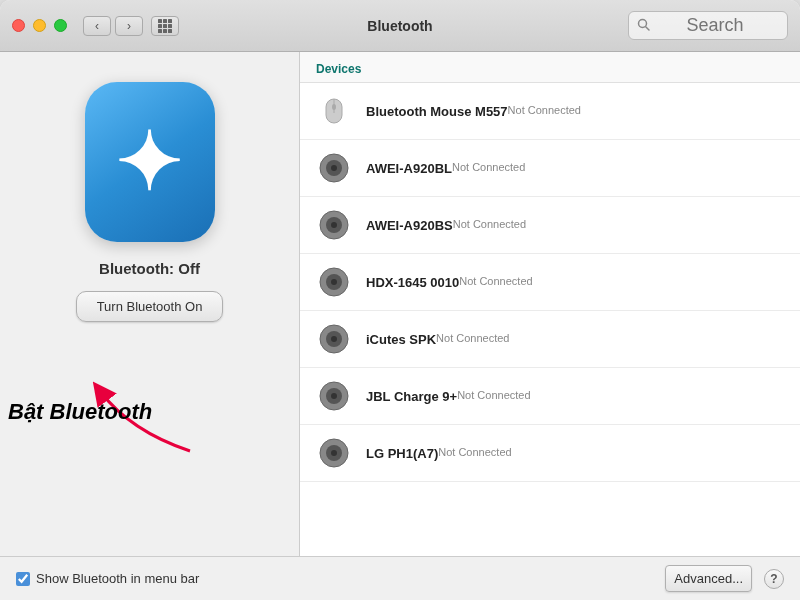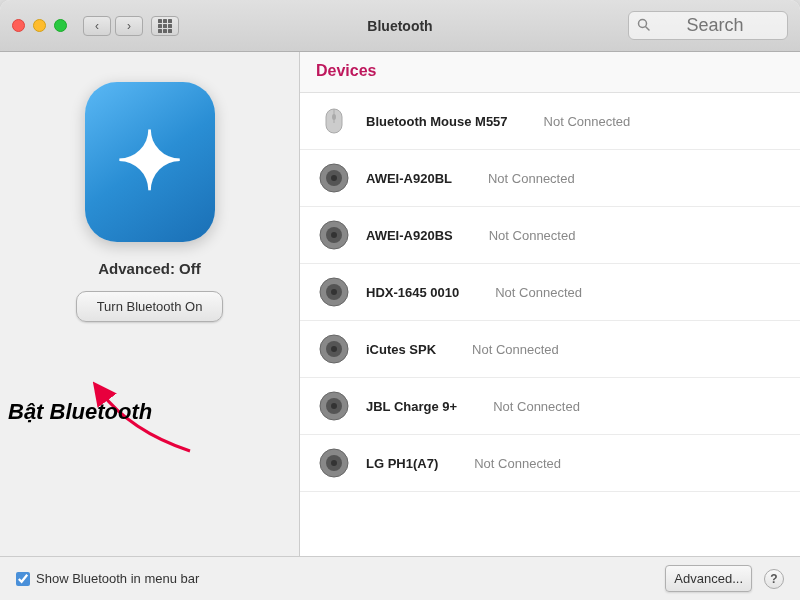--- a/index.html
+++ b/index.html
@@ -202,24 +202,24 @@
 
     
     .right-panel {
       flex: 1;
       display: flex;
       flex-direction: column;
       background: white;
     }
 
     .devices-header {
-      padding: 10px 16px 12px;
-      font-size: 16px;
+      padding: 10px 16px 6px;
+      font-size: 12px;
       font-weight: 600;
-      color: #be185d;
+      color: #0f766e;
       text-transform: none;
       letter-spacing: 0;
       background: #f9f9f9;
       border-bottom: 1px solid #e0e0e0;
     }
 
     .devices-list {
       flex: 1;
       overflow-y: auto;
     }
@@ -255,23 +255,22 @@
       flex-direction: row;
     }
 
     .device-name {
       font-size: 13px;
       font-weight: 600;
       color: #222;
     }
 
     .device-status {
-      font-size: 13px;
+      font-size: 11px;
       color: #888;
-      margin-left: 36px;
     }
 
     
     .bottom-bar {
       height: 44px;
       background: #f0f0f0;
       border-top: 1px solid #ccc;
       display: flex;
       align-items: center;
       padding: 0 16px;
@@ -367,21 +366,21 @@
       <input class="search-input" type="text" placeholder="Search" style="">
     </div>
   </div>
 
   <div class="content">
 
     <div class="left-panel">
       <div class="bt-icon-container">
         <span class="bt-symbol">✦</span>
       </div>
-      <div class="bt-status-label">Advanced: Off</div>
+      <div class="bt-status-label">Bluetooth: Off</div>
       <button class="bt-toggle-btn">Turn Bluetooth On</button>
 
       <div style="position:absolute; bottom:55px; left:0; width:290px; height:130px; pointer-events:none;">
         <svg width="200" height="100" style="position:absolute; left:50px; bottom:30px;">
           <defs>
             <marker id="arrowhead" markerWidth="8" markerHeight="8" refX="4" refY="4" orient="auto">
               <polygon points="0 0, 8 4, 0 8" fill="#e8003d"></polygon>
             </marker>
           </defs>
           <path d="M 140 80 Q 80 60 50 20" stroke="#e8003d" stroke-width="3" fill="none" marker-end="url(#arrowhead)"></path>

